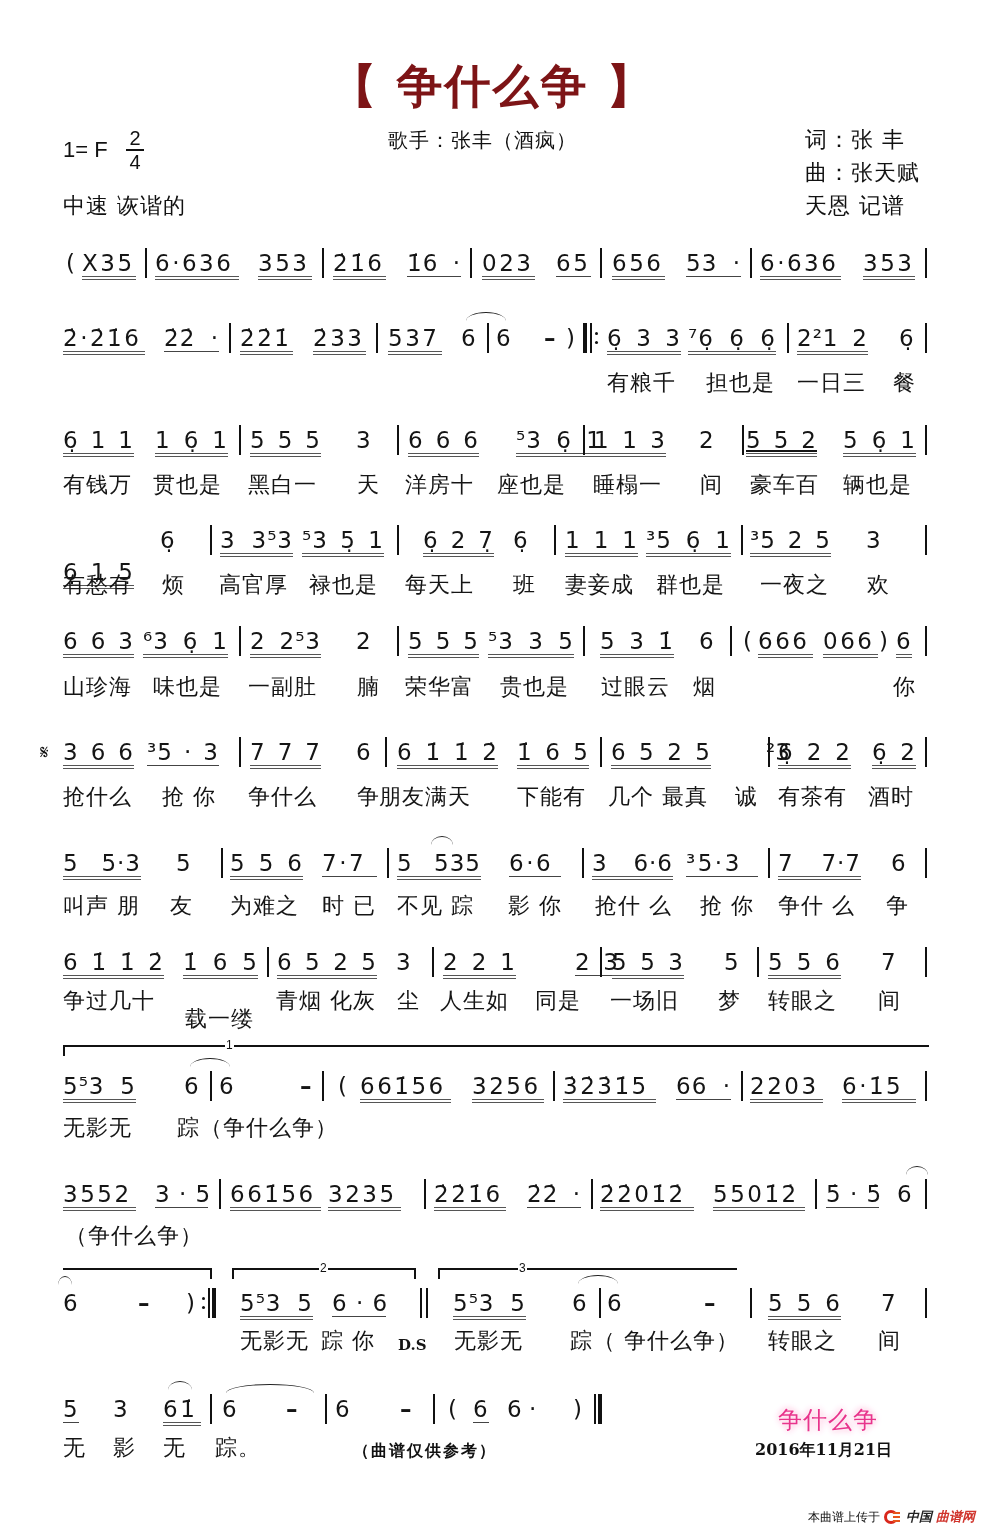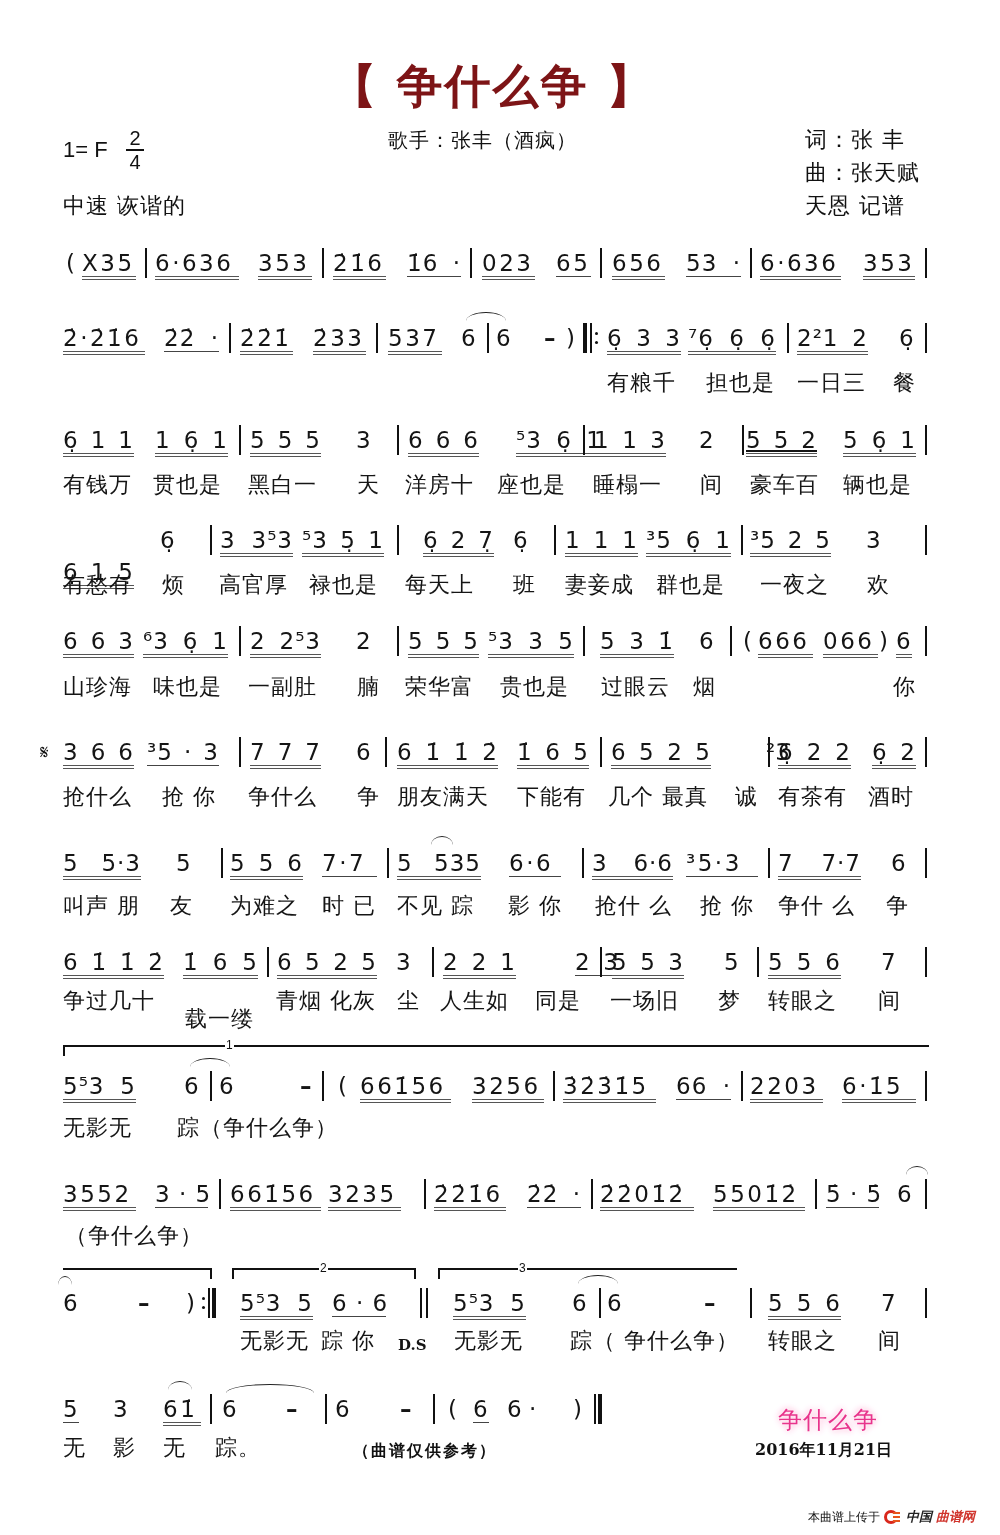--- a/index.html
+++ b/index.html
@@ -213,21 +213,21 @@
         <span class="note u2 fit" style="left: 872px; width: 44px;">6̣ 2</span>
         <span class="bar single" style="left: 239px;"></span>
         <span class="bar single" style="left: 385px;"></span>
         <span class="bar single" style="left: 600px;"></span>
         <span class="bar single" style="left: 768px;"></span>
         <span class="bar single" style="left: 925px;"></span>
         <span class="lyric" style="left: 63px; top: 32px;">抢什么</span>
         <span class="lyric" style="left: 162px; top: 32px;">抢 你</span>
         <span class="lyric" style="left: 248px; top: 32px;">争什么</span>
         <span class="lyric" style="left: 357px; top: 32px;">争</span>
-        <span class="lyric" style="left: 397px; top: 32px;">朋友满天</span>
+        <span class="lyric" style="left: 379px; top: 32px;">朋友满天</span>
         <span class="lyric" style="left: 517px; top: 32px;">下能有</span>
         <span class="lyric" style="left: 608px; top: 32px;">几个 最真</span>
         <span class="lyric" style="left: 735px; top: 32px;">诚</span>
         <span class="lyric" style="left: 778px; top: 32px;">有茶有</span>
         <span class="lyric" style="left: 868px; top: 32px;">酒时</span>
       </div>
       <div class="staff-line" style="top: 863px;">
         <span class="note u2 fit" style="left: 63px; width: 78px;">5 5·3</span>
         <span class="note" style="left: 176px;">5</span>
         <span class="note u2 fit" style="left: 230px; width: 73px;">5 5 6</span>

